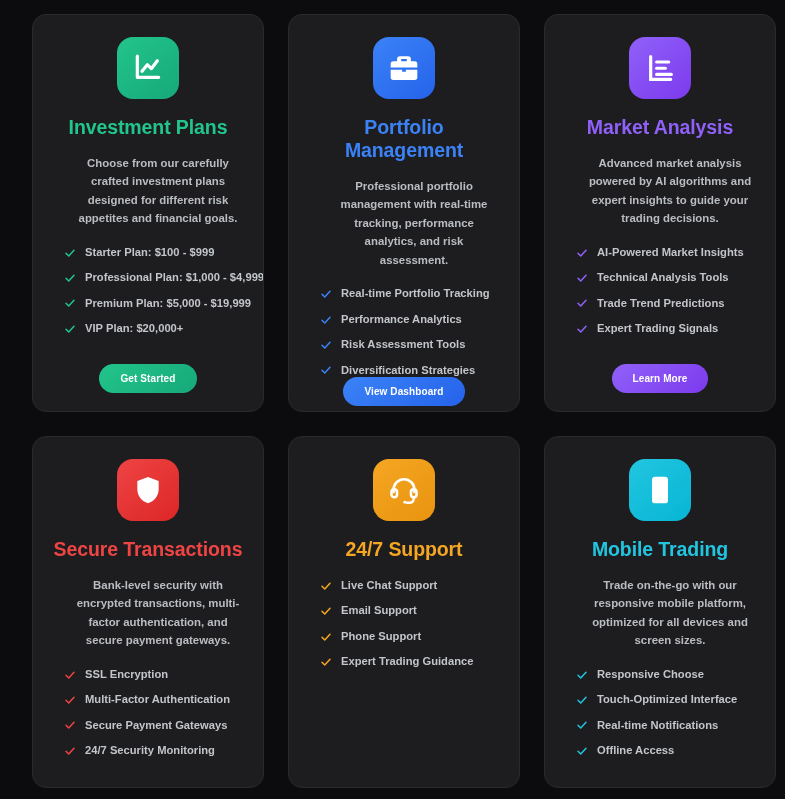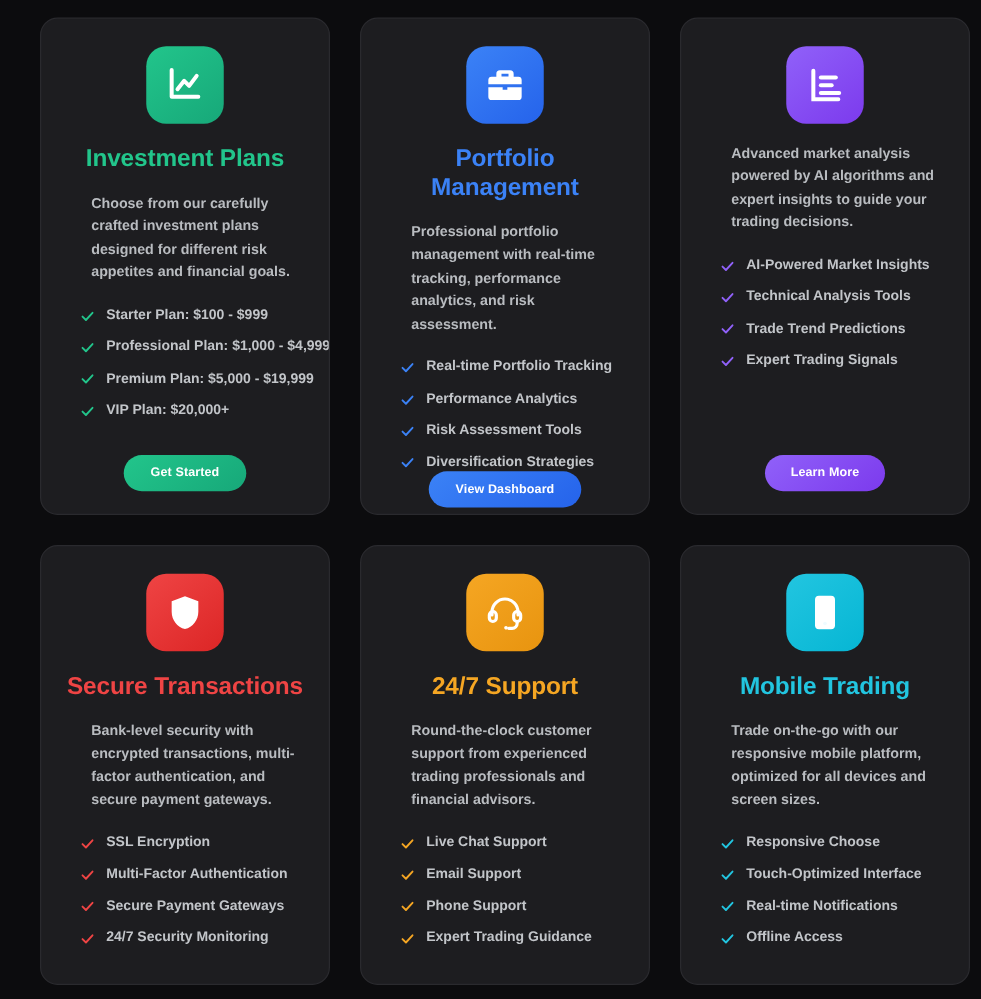--- a/index.html
+++ b/index.html
@@ -52,20 +52,21 @@
     text-align: center;
     letter-spacing: -0.1px;
   }
 
   .card-desc {
     margin-top: 15px;
     font-size: 11.4px;
     font-weight: bold;
     line-height: 1.62;
     color: #b9bcc0;
+    text-align: center;
     padding: 0 2px;
     margin-left: 20px;
   }
 
   .card-features {
     list-style: none;
     margin-top: 18px;
     width: 100%;
     padding-left: 13px;
   }
@@ -195,20 +196,21 @@
     </div>
     <div class="feature-card">
       <div class="card-icon" style="background: linear-gradient(140deg, rgb(144, 97, 249) 0%, rgb(124, 58, 237) 100%);">
         <svg viewBox="0 0 24 24" fill="none" stroke="#fff" stroke-width="2.4" stroke-linecap="round">
           <path d="M5 3.5v17h15"></path>
           <path d="M9.5 7.5h9"></path>
           <path d="M9.5 12.2h6.5"></path>
           <path d="M9.5 16.8h11"></path>
         </svg>
       </div>
+      <div class="card-title" style="color: rgb(144, 97, 249);">Market Analysis</div>
       <div class="card-desc">Advanced market analysis powered by AI algorithms and expert insights to guide your trading decisions.</div>
       <ul class="card-features">
         <li>
           <span class="check-icon">
             <svg viewBox="0 0 24 24" fill="none" stroke="#9061f9" stroke-width="3" stroke-linecap="round" stroke-linejoin="round">
               <path d="M4 12.5l5.5 5.5L20 6.5"></path>
             </svg>
           </span>
           <span>AI-Powered Market Insights</span>
         </li>
@@ -287,21 +289,20 @@
       <div class="card-icon" style="background: linear-gradient(140deg, rgb(245, 166, 35) 0%, rgb(232, 148, 15) 100%);">
         <svg viewBox="0 0 24 24" fill="none" stroke="#fff" stroke-width="1.9" stroke-linecap="round" stroke-linejoin="round">
           <path d="M4.2 13.5v-1.8a7.8 7.8 0 0 1 15.6 0v1.8"></path>
           <rect x="2.6" y="11.4" width="4.2" height="6" rx="2.1"></rect>
           <rect x="17.2" y="11.4" width="4.2" height="6" rx="2.1"></rect>
           <path d="M19.3 17.6v.9a3 3 0 0 1-3 3h-2.1"></path>
           <circle cx="12.6" cy="21.2" r="1.1" fill="#fff" stroke="none"></circle>
         </svg>
       </div>
       <div class="card-title" style="color: rgb(245, 166, 35);">24/7 Support</div>
-      <div class="card-desc">Round-the-clock customer support from experienced trading professionals and financial advisors.</div>
       <ul class="card-features">
         <li>
           <span class="check-icon">
             <svg viewBox="0 0 24 24" fill="none" stroke="#f5a623" stroke-width="3" stroke-linecap="round" stroke-linejoin="round">
               <path d="M4 12.5l5.5 5.5L20 6.5"></path>
             </svg>
           </span>
           <span>Live Chat Support</span>
         </li>
         <li>

